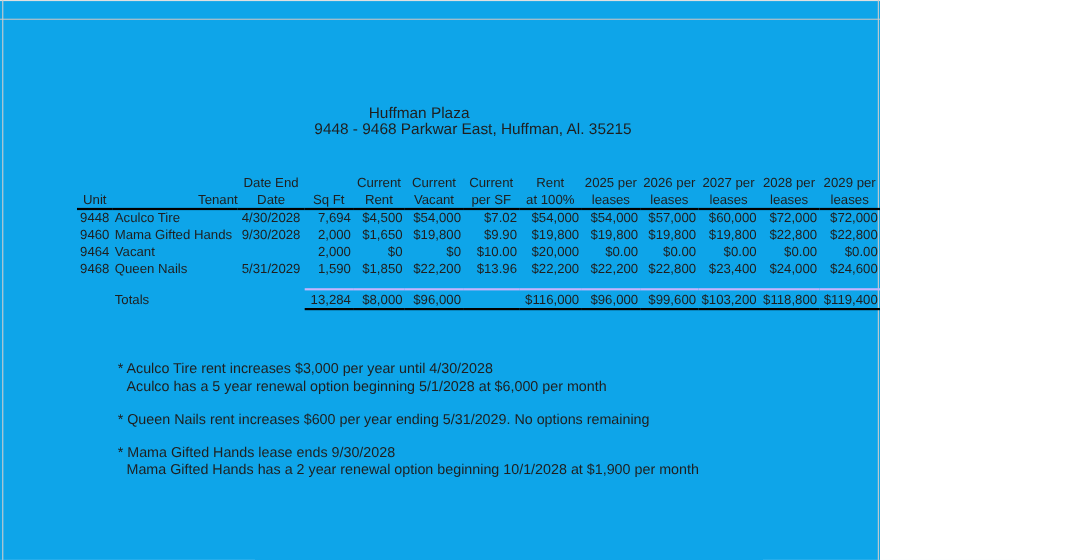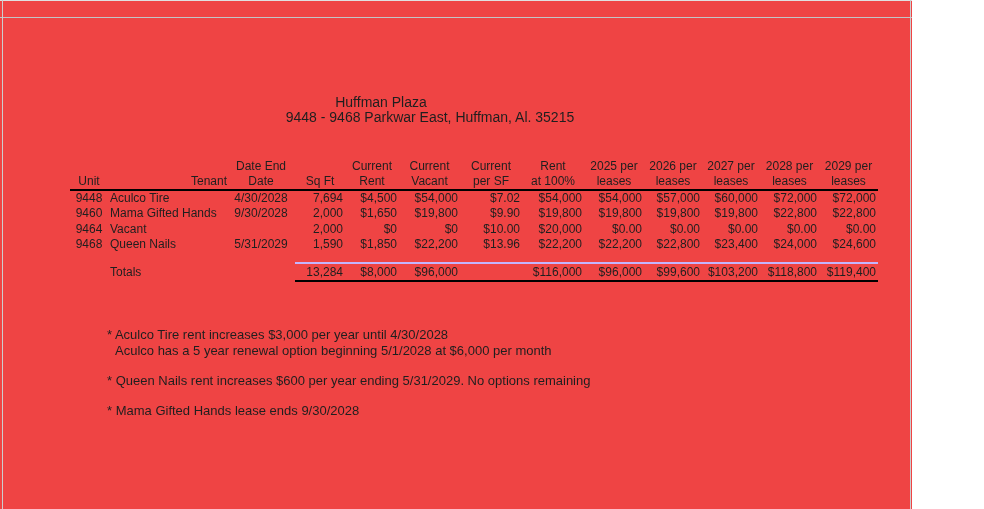--- a/index.html
+++ b/index.html
@@ -1,17 +1,17 @@
 <!DOCTYPE html>
 <html><head>
 <meta charset="utf-8">
 <style>
   html,body { margin:0; padding:0; background:#ffffff; }
   .page {
-    position:relative; width:912px; height:509px; background:#ef4444;
+    position:relative; width:800px; height:509px; background:#0ea5e9;
     overflow:hidden; font-family:"Liberation Sans", sans-serif; color:#1f1f1f;text-decoration:underline;
   }
   .vline { position:absolute; top:0; bottom:0; width:1px; background:#cccdce; }
   .vline.left { left:2px; }
   .vline.right { right:1px; }
   .hline { position:absolute; left:0; right:0; height:1px; }
   .hline.topedge { top:0; background:#e0e0e0; }
   .hline.bar { top:17px; background:#c2c4c6; }
 
   .doc-title {
@@ -222,16 +222,17 @@
   <div class="notes">
     <div class="note note1">
       <div class="line">* Aculco Tire rent increases $3,000 per year until 4/30/2028</div>
       <div class="line cont">Aculco has a 5 year renewal option beginning 5/1/2028 at $6,000 per month</div>
     </div>
     <div class="note note2">
       <div class="line">* Queen Nails rent increases $600 per year ending 5/31/2029. No options remaining</div>
     </div>
     <div class="note note3">
       <div class="line">* Mama Gifted Hands lease ends 9/30/2028</div>
+      <div class="line cont">Mama Gifted Hands has a 2 year renewal option beginning 10/1/2028 at $1,900 per month</div>
     </div>
   </div>
 
 </div>
 
 </body></html>

